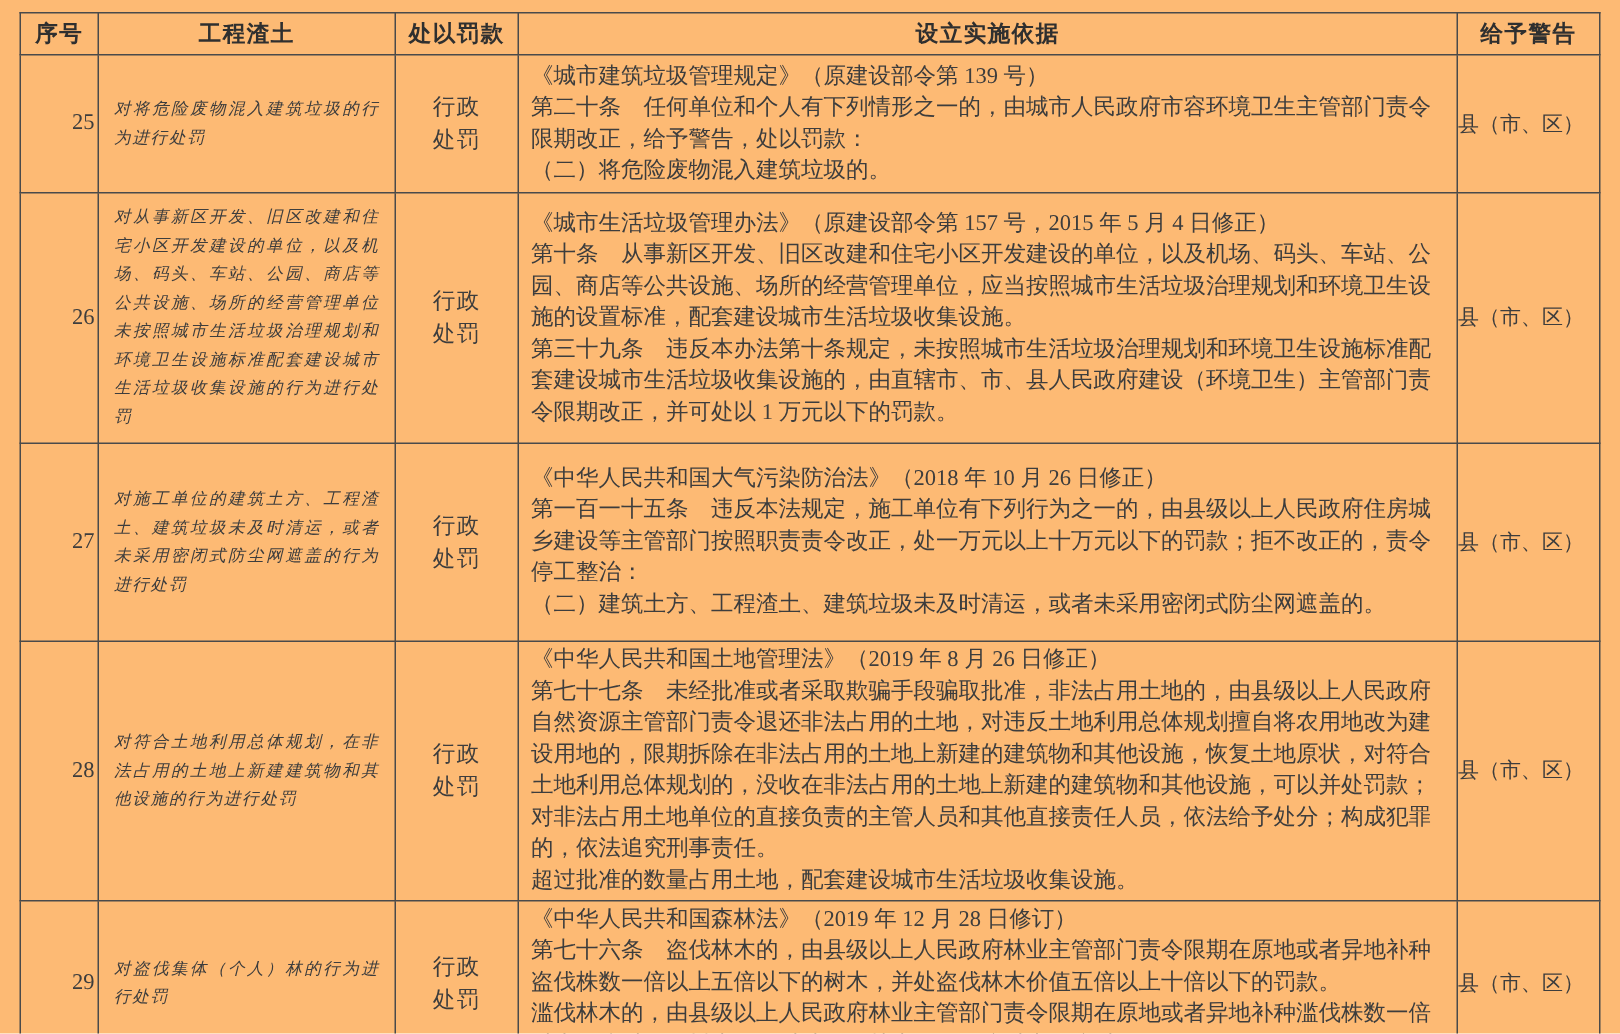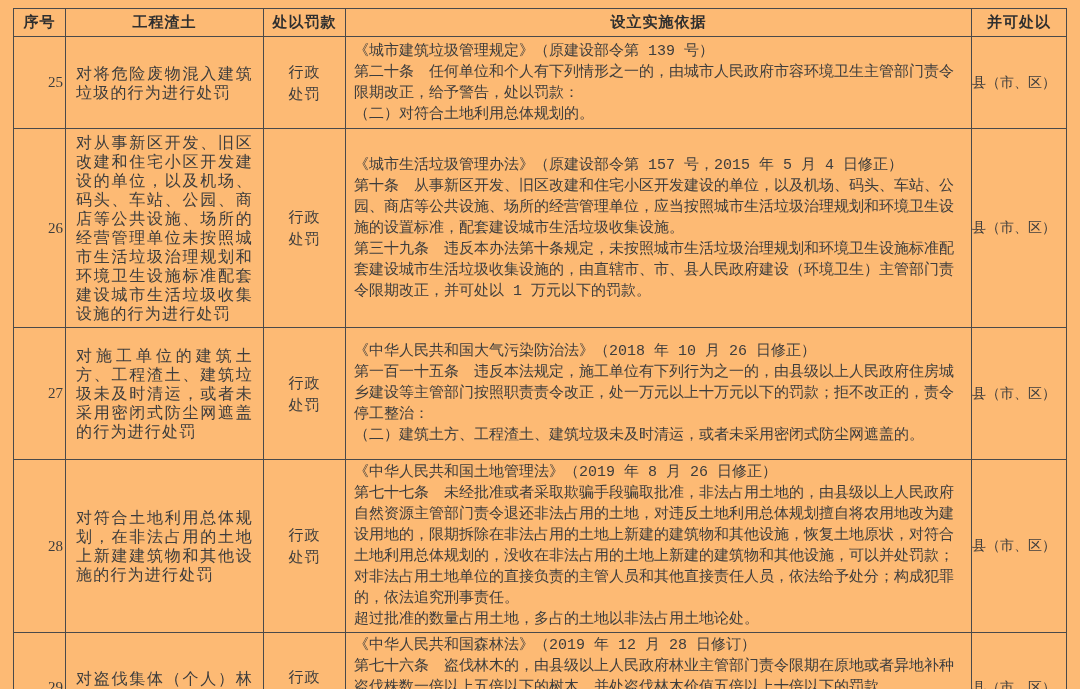--- a/index.html
+++ b/index.html
@@ -40,26 +40,27 @@
     color: #2f2f2f;
     padding: 2px 2px;
     letter-spacing: 1px;
   }
   td.col-no {
     text-align: right;
     font-size: 15px;
     padding: 0 2px;
   }
   td.col-name {
-    font-size: 16px;
+    font-size: 11px;
     line-height: 19px;
     padding: 4px 10px;
     text-align: justify;
     text-justify: inter-character;
     letter-spacing: 1.2px;
+    font-style: italic;
   }
   td.col-type {
     text-align: center;
     font-size: 15px;
     line-height: 22px;
     padding: 0;
   }
   td.col-type .type-wrap {
     width: 32px;
     margin: 0 auto;
@@ -68,21 +69,20 @@
   }
   td.col-basis {
     font-size: 15px;
     line-height: 21px;
     padding: 2px 8px;
     text-align: left;
   }
   td.col-basis p {
     margin: 0;
     padding: 0;
-    font-family: Liberation Mono, monospace;
   }
   td.col-level {
     text-align: left;
     font-size: 14px;
     padding: 0;
     white-space: nowrap;
   }
   
   tr.row-0 td { height: 92px; }
   tr.row-1 td { height: 167px; }
@@ -101,34 +101,34 @@
       <col style="width:82px">
       <col style="width:626px">
       <col style="width:95px">
     </colgroup>
     <thead>
       <tr>
         <th>序号</th>
         <th>工程渣土</th>
         <th>处以罚款</th>
         <th>设立实施依据</th>
-        <th>并可处以</th>
+        <th>给予警告</th>
       </tr>
     </thead>
     <tbody>
       <tr class="row-0">
         <td class="col-no">25</td>
         <td class="col-name">对将危险废物混入建筑垃圾的行为进行处罚</td>
         <td class="col-type">
             <div class="type-wrap">行政处罚</div>
           </td>
         <td class="col-basis">
           <p>《城市建筑垃圾管理规定》（原建设部令第 139 号）</p>
           <p>第二十条　任何单位和个人有下列情形之一的，由城市人民政府市容环境卫生主管部门责令限期改正，给予警告，处以罚款：</p>
-          <p>（二）对符合土地利用总体规划的。</p>
+          <p>（二）将危险废物混入建筑垃圾的。</p>
         </td>
         <td class="col-level">县（市、区）</td>
       </tr>
       <tr class="row-1">
         <td class="col-no">26</td>
         <td class="col-name">对从事新区开发、旧区改建和住宅小区开发建设的单位，以及机场、码头、车站、公园、商店等公共设施、场所的经营管理单位未按照城市生活垃圾治理规划和环境卫生设施标准配套建设城市生活垃圾收集设施的行为进行处罚</td>
         <td class="col-type">
             <div class="type-wrap">行政处罚</div>
           </td>
         <td class="col-basis">
@@ -153,21 +153,21 @@
       </tr>
       <tr class="row-3">
         <td class="col-no">28</td>
         <td class="col-name">对符合土地利用总体规划，在非法占用的土地上新建建筑物和其他设施的行为进行处罚</td>
         <td class="col-type">
             <div class="type-wrap">行政处罚</div>
           </td>
         <td class="col-basis">
           <p>《中华人民共和国土地管理法》（2019 年 8 月 26 日修正）</p>
           <p>第七十七条　未经批准或者采取欺骗手段骗取批准，非法占用土地的，由县级以上人民政府自然资源主管部门责令退还非法占用的土地，对违反土地利用总体规划擅自将农用地改为建设用地的，限期拆除在非法占用的土地上新建的建筑物和其他设施，恢复土地原状，对符合土地利用总体规划的，没收在非法占用的土地上新建的建筑物和其他设施，可以并处罚款；对非法占用土地单位的直接负责的主管人员和其他直接责任人员，依法给予处分；构成犯罪的，依法追究刑事责任。</p>
-          <p>超过批准的数量占用土地，多占的土地以非法占用土地论处。</p>
+          <p>超过批准的数量占用土地，配套建设城市生活垃圾收集设施。</p>
         </td>
         <td class="col-level">县（市、区）</td>
       </tr>
       <tr class="row-4">
         <td class="col-no">29</td>
         <td class="col-name">对盗伐集体（个人）林的行为进行处罚</td>
         <td class="col-type">
             <div class="type-wrap">行政处罚</div>
           </td>
         <td class="col-basis">

